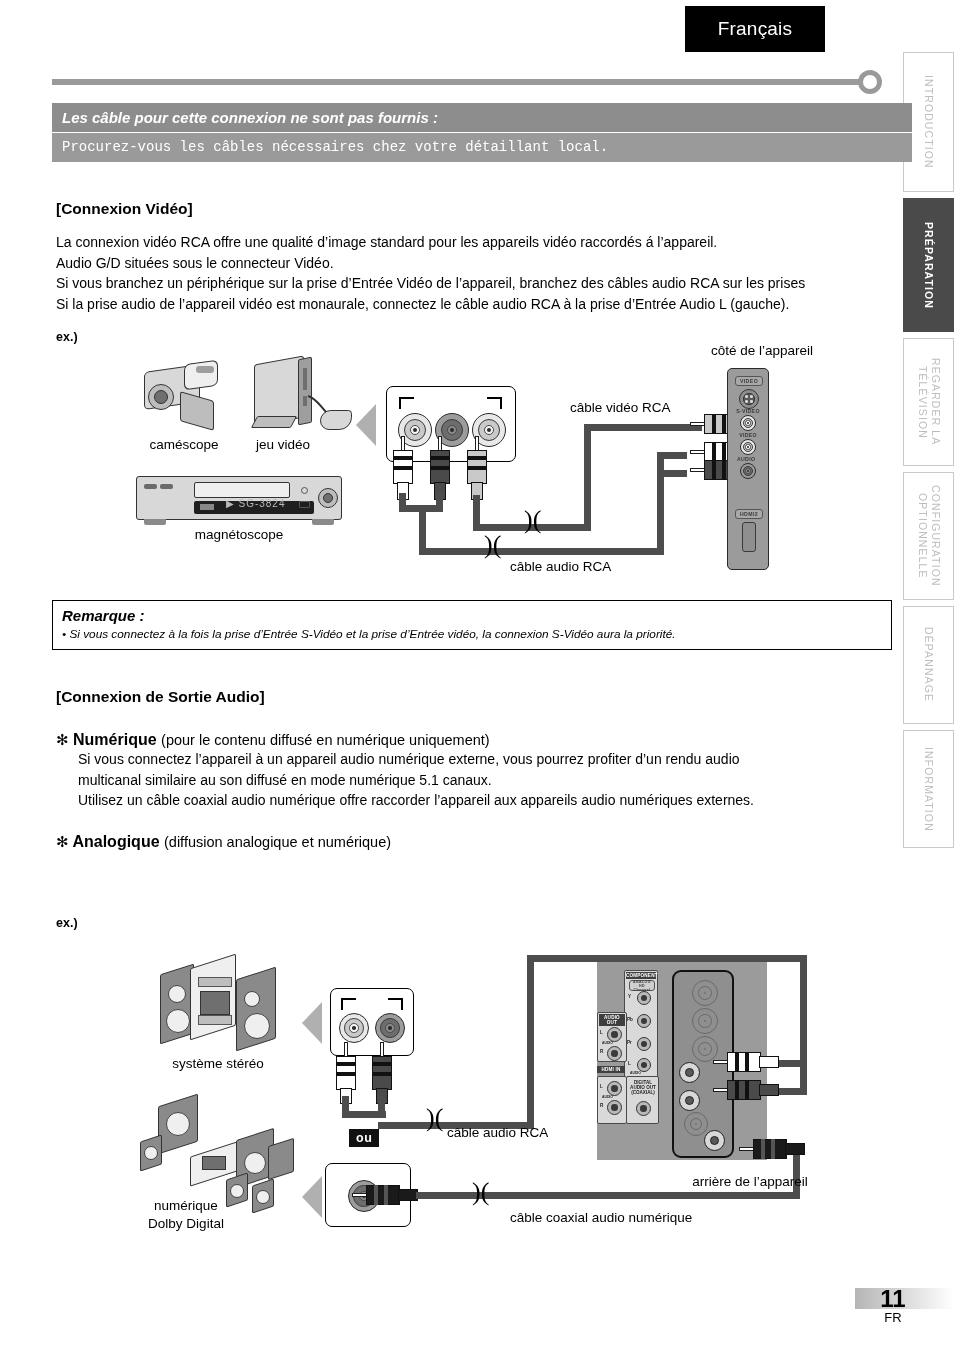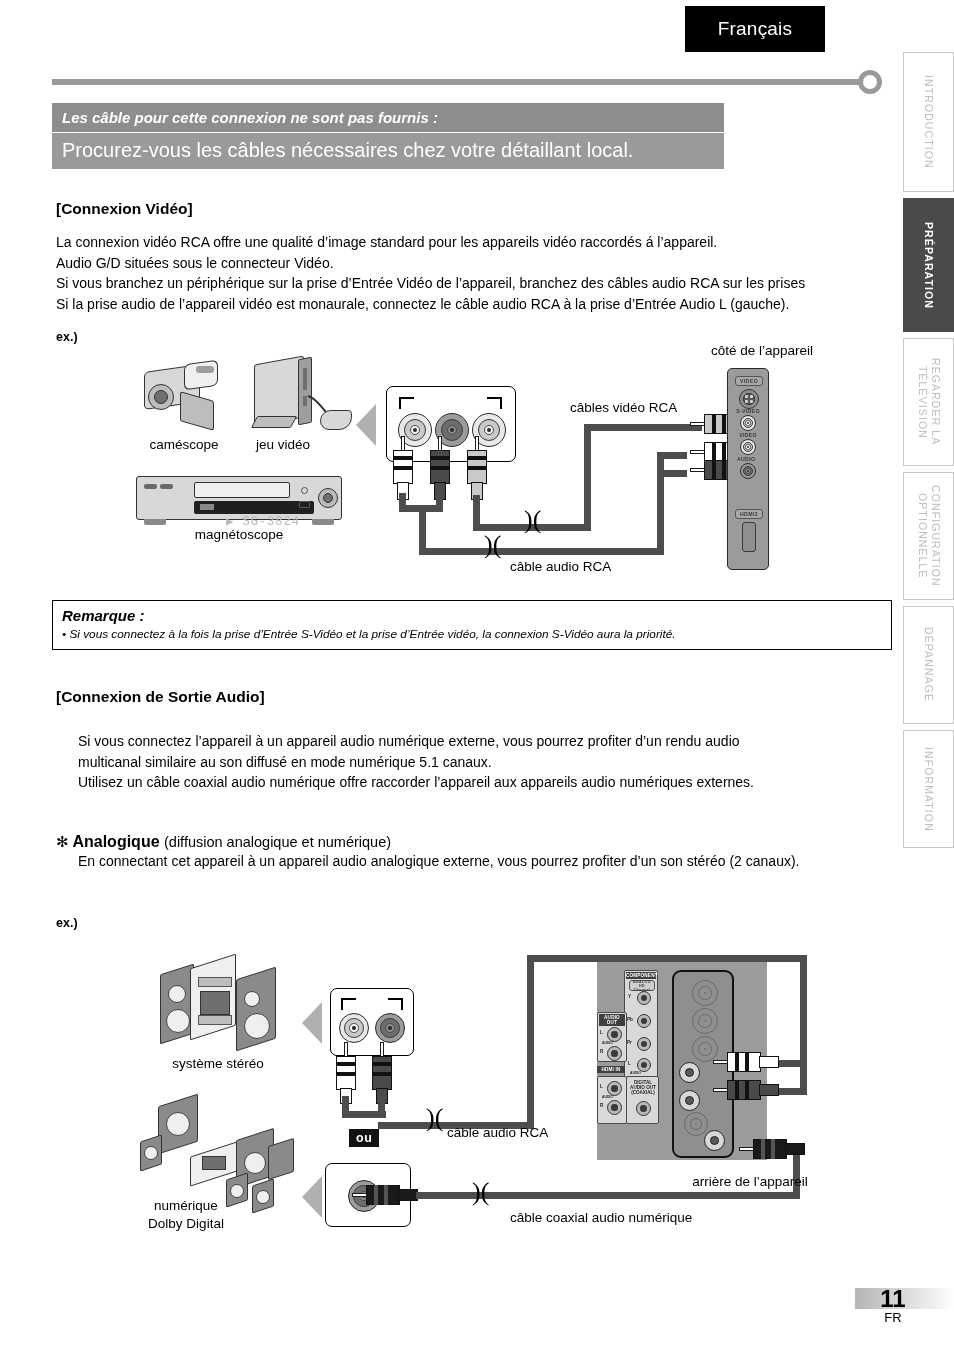--- a/index.html
+++ b/index.html
@@ -33,27 +33,27 @@
     margin-bottom:6px;display:flex;align-items:center;justify-content:center;
     color:#bdbdbd;font-size:10.5px;letter-spacing:1.1px;
   }
   .stab span{
     writing-mode:vertical-rl;text-orientation:mixed;
     white-space:pre-line;line-height:13px;text-align:center;
   }
   .stab.active{background:#4a4a4a;border-color:#4a4a4a;color:#fff;font-weight:bold;}
 
   
-  .notice{position:absolute;left:52px;top:103px;width:672px;}
+  .notice{position:absolute;left:52px;top:103px;width:860px;}
   .notice-top{
     background:#8d8d8d;color:#fff;font-style:italic;font-weight:bold;font-size:15px;
     padding:6px 10px 6px 10px;border-bottom:1px solid #ffffff;
   }
   .notice-bot{
-    background:#9a9a9a;color:#fff;font-size:20px;padding:6px 10px 7px 10px;
+    background:#9a9a9a;color:#fff;font-size:14px;padding:6px 10px 7px 10px;font-family:Liberation Mono, monospace;
   }
 
   
   .h-sec{position:absolute;font-weight:bold;font-size:15.5px;}
   .para{position:absolute;font-size:14px;line-height:20.5px;}
   .ex{position:absolute;font-weight:bold;font-size:12.5px;}
   .cap{position:absolute;font-size:13.5px;}
 
   .bullet-title{font-size:16px;font-weight:bold;}
   .bullet-title .star{font-size:15px;}
@@ -250,21 +250,21 @@
       <div class="illus" style="left:58px;top:25px;width:120px;height:13px;background:#1f1f1f;border-radius:2px"></div>
       <div class="illus" style="left:64px;top:28px;width:14px;height:6px;background:#888"></div>
       <div class="illus" style="left:8px;top:8px;width:13px;height:5px;background:#6a6a6a;border-radius:2px"></div>
       <div class="illus" style="left:24px;top:8px;width:13px;height:5px;background:#6a6a6a;border-radius:2px"></div>
       <div class="illus ln g2" style="left:182px;top:12px;width:20px;height:20px;border-radius:50%"></div>
       <div class="illus ln g5" style="left:187px;top:17px;width:10px;height:10px;border-radius:50%"></div>
       <div class="illus" style="left:165px;top:11px;width:5px;height:5px;border:1px solid #555;border-radius:50%"></div>
       <div class="illus" style="left:163px;top:25px;width:9px;height:5px;border:1px solid #555;border-radius:1px"></div>
       <div class="illus g4" style="left:8px;top:43px;width:22px;height:6px;border-radius:0 0 2px 2px"></div>
       <div class="illus g4" style="left:176px;top:43px;width:22px;height:6px;border-radius:0 0 2px 2px"></div>
-      <div style="position:absolute;left:90px;top:38px;color:#b9b9b9;font-size:12px;font-family:Liberation Mono, monospace;letter-spacing:1px">▶ SG-3824</div>
+      <div style="position:absolute;left:90px;top:22px;color:#b9b9b9;font-size:10px;font-family:Liberation Sans, sans-serif;letter-spacing:1px">▶ SG-3824</div>
     </div>
     <div class="dev-label" style="left:156px;top:527px;width:166px">magnétoscope</div>
 
     <div class="arrow-left" style="left:356px;top:404px"></div>
 
     <div class="jackbox" style="left:386px;top:386px;width:128px;height:74px">
       <div class="corner l" style="left:12px;top:10px"></div>
       <div class="corner r" style="left:100px;top:10px"></div>
       <div class="jack" style="left:11px;top:26px;width:34px;height:34px">
         <div class="ring1"></div>
@@ -318,21 +318,21 @@
     <div class="wire wirev" style="left:436px;top:493px;height:18px"></div>
     <div class="wire wirev" style="left:419px;top:505px;height:50px"></div>
     <div class="wire wireh" style="left:419px;top:548px;width:245px"></div>
     <div class="wire wirev" style="left:657px;top:452px;height:96px"></div>
     <div class="wire wireh" style="left:657px;top:452px;width:30px"></div>
     <div class="wire wireh" style="left:657px;top:470px;width:30px"></div>
 
     <div class="break" style="left:524px;top:505px">)(</div>
     <div class="break" style="left:484px;top:530px">)(</div>
 
-    <div class="cap" style="left:570px;top:400px">câbles vidéo RCA</div>
+    <div class="cap" style="left:570px;top:400px">câble vidéo RCA</div>
     <div class="cap" style="left:510px;top:559px">câble audio RCA</div>
 
     <div class="plugh" style="left:690px;top:414px;width:62px">
       <div class="tip"></div>
       <div class="body" style="background:#c9c9c9"></div>
       <div class="band" style="left:22px"></div>
         <div class="band" style="left:32px"></div>
       <div class="tail" style="left:46px;width:18px;background:#c9c9c9"></div>
     </div>
     <div class="plugh" style="left:690px;top:442px;width:62px">
@@ -386,35 +386,39 @@
   </div>
 
   <div class="remark">
     <div class="remark-title">Remarque :</div>
     <div class="remark-item">•  Si vous connectez à la fois la prise d’Entrée S-Vidéo et la prise d’Entrée vidéo, la connexion S-Vidéo aura la priorité.</div>
   </div>
 
   <div class="h-sec" style="left:56px;top:688px">[Connexion de Sortie Audio]</div>
 
   <div style="position:absolute;left:56px;top:731px;width:830px">
+    <div class="bullet-title">
+      <span class="star">✻</span>
+      <span>Numérique</span>
+      <span class="norm">(pour le contenu diffusé en numérique uniquement)</span>
+    </div>
     <div class="bullet-body">
       <div>Si vous connectez l’appareil à un appareil audio numérique externe, vous pourrez profiter d’un rendu audio</div>
       <div>multicanal similaire au son diffusé en mode numérique 5.1 canaux.</div>
       <div>Utilisez un câble coaxial audio numérique offre raccorder l’appareil aux appareils audio numériques externes.</div>
     </div>
   </div>
 
   <div style="position:absolute;left:56px;top:833px;width:830px">
     <div class="bullet-title">
       <span class="star">✻</span>
       <span>Analogique</span>
       <span class="norm">(diffusion analogique et numérique)</span>
     </div>
     <div class="bullet-body">
-      <div>En connectant cet appareil à un appareil audio analogique externe, vous pourrez profiter d’un son stéréo (2 canaux).</div>
     </div>
   </div>
 
   <div class="ex" style="left:56px;top:916px">ex.)</div>
 
   <div class="diagram" style="left:0;top:0;width:954px;height:1348px">
 
     <div class="illus" style="left:160px;top:955px;width:130px;height:96px">
       <div class="illus ln g4" style="left:0px;top:14px;width:34px;height:70px;transform:skewY(-18deg);border-radius:2px"></div>
       <div class="illus g6" style="left:8px;top:30px;width:16px;height:16px;border-radius:50%;border:1px solid #444"></div>

